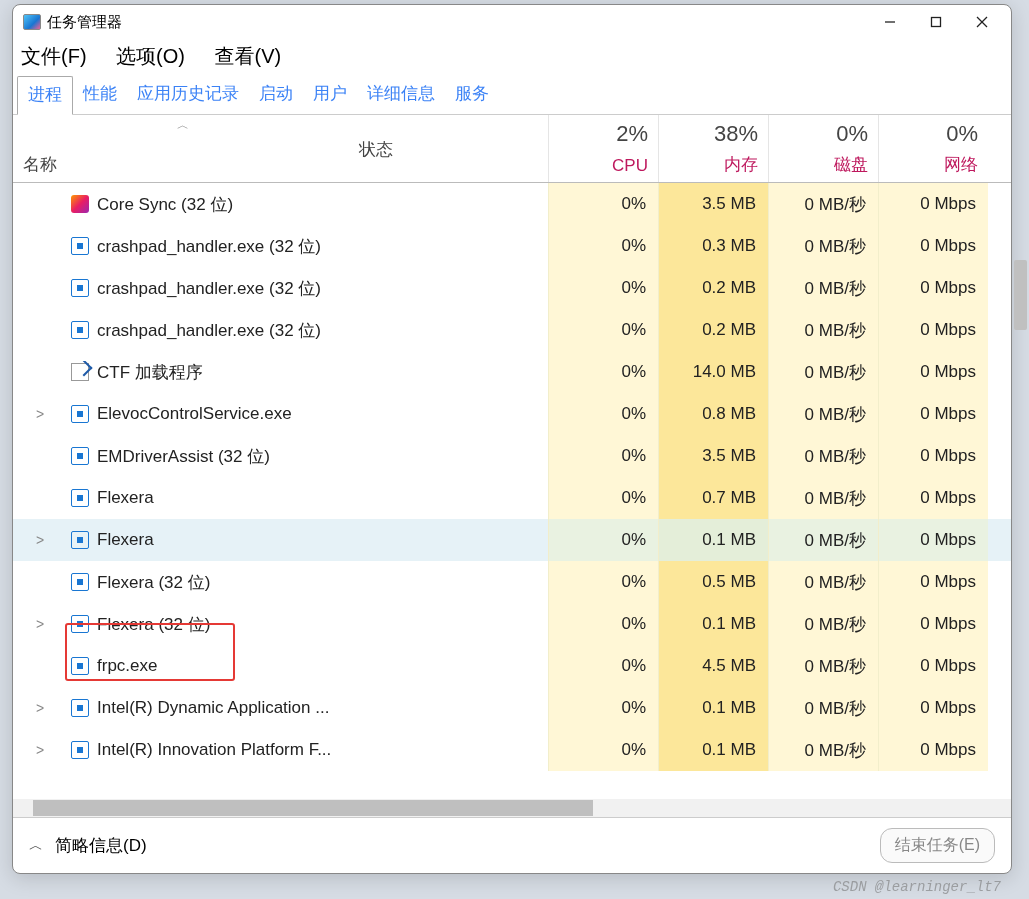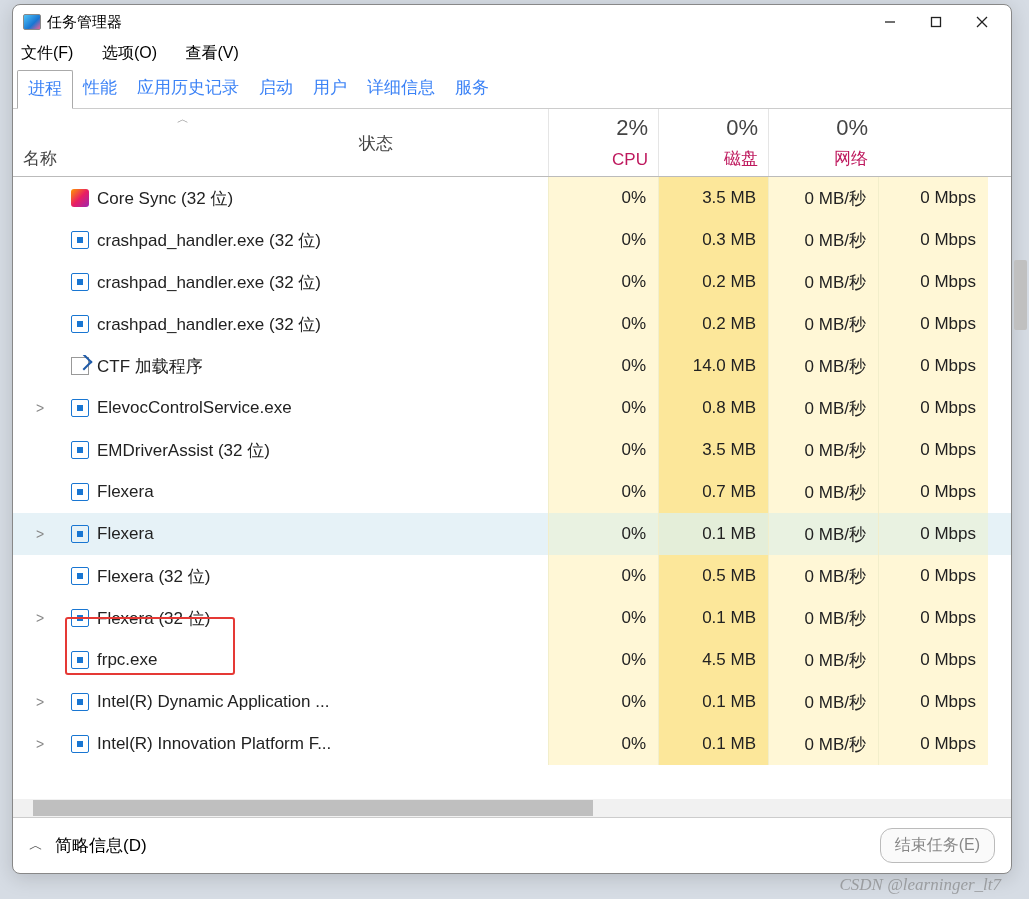--- a/index.html
+++ b/index.html
@@ -2,21 +2,21 @@
 <html><head>
 <meta charset="utf-8">
 <style>
   * { margin:0; padding:0; box-sizing:border-box; font-family:"Microsoft YaHei","Segoe UI",sans-serif; }
   body { background:#d6dce4; width:1029px; height:899px; position:relative; overflow:hidden; }
   .window { position:absolute; left:12px; top:4px; width:1000px; height:870px; background:#fff; border:1px solid #888; border-radius:8px; box-shadow:0 4px 20px rgba(0,0,0,0.15); display:flex; flex-direction:column; }
   .titlebar { height:34px; display:flex; align-items:center; padding:0 6px; }
   .title-icon { width:18px; height:16px; margin:0 6px 0 4px; background:linear-gradient(135deg,#4fc3f7 0%,#1976d2 60%,#f06292 100%); border:1px solid #888; border-radius:2px; display:inline-block; }
   .title-text { font-size:15px; flex:1; }
   .win-btn { width:46px; height:30px; display:flex; align-items:center; justify-content:center; cursor:default; font-size:14px; }
-  .menubar { padding:4px 8px 6px; font-size:16px; }
+  .menubar { padding:4px 8px 6px; font-size:20px; }
   .menubar span { margin-right:24px; cursor:default; }
   .tabs { display:flex; align-items:stretch; padding:0 4px; border-bottom:1px solid #ccc; font-size:17px; }
   .tab { padding:6px 10px 8px; cursor:default; color:#3b82f6; }
   .tab.active { background:#fff; border:1px solid #aaa; border-bottom:1px solid #fff; margin-bottom:-1px; border-radius:2px 2px 0 0; }
   .table-wrapper { flex:1; overflow:hidden; display:flex; flex-direction:column; }
   .hdr { display:flex; height:68px; border-bottom:1px solid #bbb; font-size:17px; color:#444; }
   .hdr .col-name { width:340px; padding:8px 6px 6px 10px; display:flex; flex-direction:column; justify-content:space-between; position:relative; }
   .hdr .sort-ind { position:absolute; top:2px; left:50%; transform:translateX(-50%); font-size:12px; color:#888; }
   .hdr .col-status { width:195px; padding:8px 6px 6px; display:flex; flex-direction:column; justify-content:center; }
   .hdr .col-num { width:110px; padding:6px 10px 6px 4px; text-align:right; display:flex; flex-direction:column; justify-content:space-between; border-left:1px solid #e5e5e5; }
@@ -40,21 +40,21 @@
   .row.selected .cell-num { background:#e9f2e1; }
   .row.selected .cell-num.hot { background:#e4eed9; }
   .highlight-box { position:absolute; border:2.5px solid #e53935; border-radius:3px; pointer-events:none; }
   .hscroll { height:18px; background:#f1f1f1; display:flex; align-items:center; }
   .hscroll-thumb { height:16px; background:#bfbfbf; margin-left:20px; width:560px; }
   .footer { border-top:1px solid #ccc; height:56px; display:flex; align-items:center; padding:0 16px; }
   .fewer { display:flex; align-items:center; gap:12px; font-size:17px; cursor:default; }
   .fewer-ico { font-size:14px; color:#555; }
   .spacer { flex:1; }
   .end-btn { padding:6px 14px; border:1px solid #bbb; border-radius:12px; background:#fafafa; color:#888; font-size:16px; }
-  .watermark { position:absolute; right:28px; bottom:4px; color:rgba(120,120,120,0.6); font-size:17px; font-style:italic; font-family:Liberation Serif, serif; }
+  .watermark { position:absolute; right:28px; bottom:4px; color:rgba(120,120,120,0.6); font-size:14px; font-style:italic; font-family:Liberation Mono, monospace; }
   .side-scroll { position:absolute; right:2px; top:260px; width:13px; height:70px; background:#c0c0c0; border-radius:2px; }
 </style>
 </head>
 <body>
 
 <div class="window">
 
   <div class="titlebar">
     <span class="title-icon"></span>
     <span class="title-text">任务管理器</span>
@@ -99,20 +99,24 @@
         <span style="margin-top:auto;">名称</span>
       </div>
       <div class="col-status">
         <span>状态</span>
       </div>
       <div class="col-num">
         <span class="pct">2%</span>
         <span class="lbl">CPU</span>
       </div>
       <div class="col-num">
+        <span class="pct">38%</span>
+        <span class="lbl">内存</span>
+      </div>
+      <div class="col-num">
         <span class="pct">0%</span>
         <span class="lbl">磁盘</span>
       </div>
       <div class="col-num">
         <span class="pct">0%</span>
         <span class="lbl">网络</span>
       </div>
     </div>
 
     <div class="rows" id="rows" style="position:relative;">

